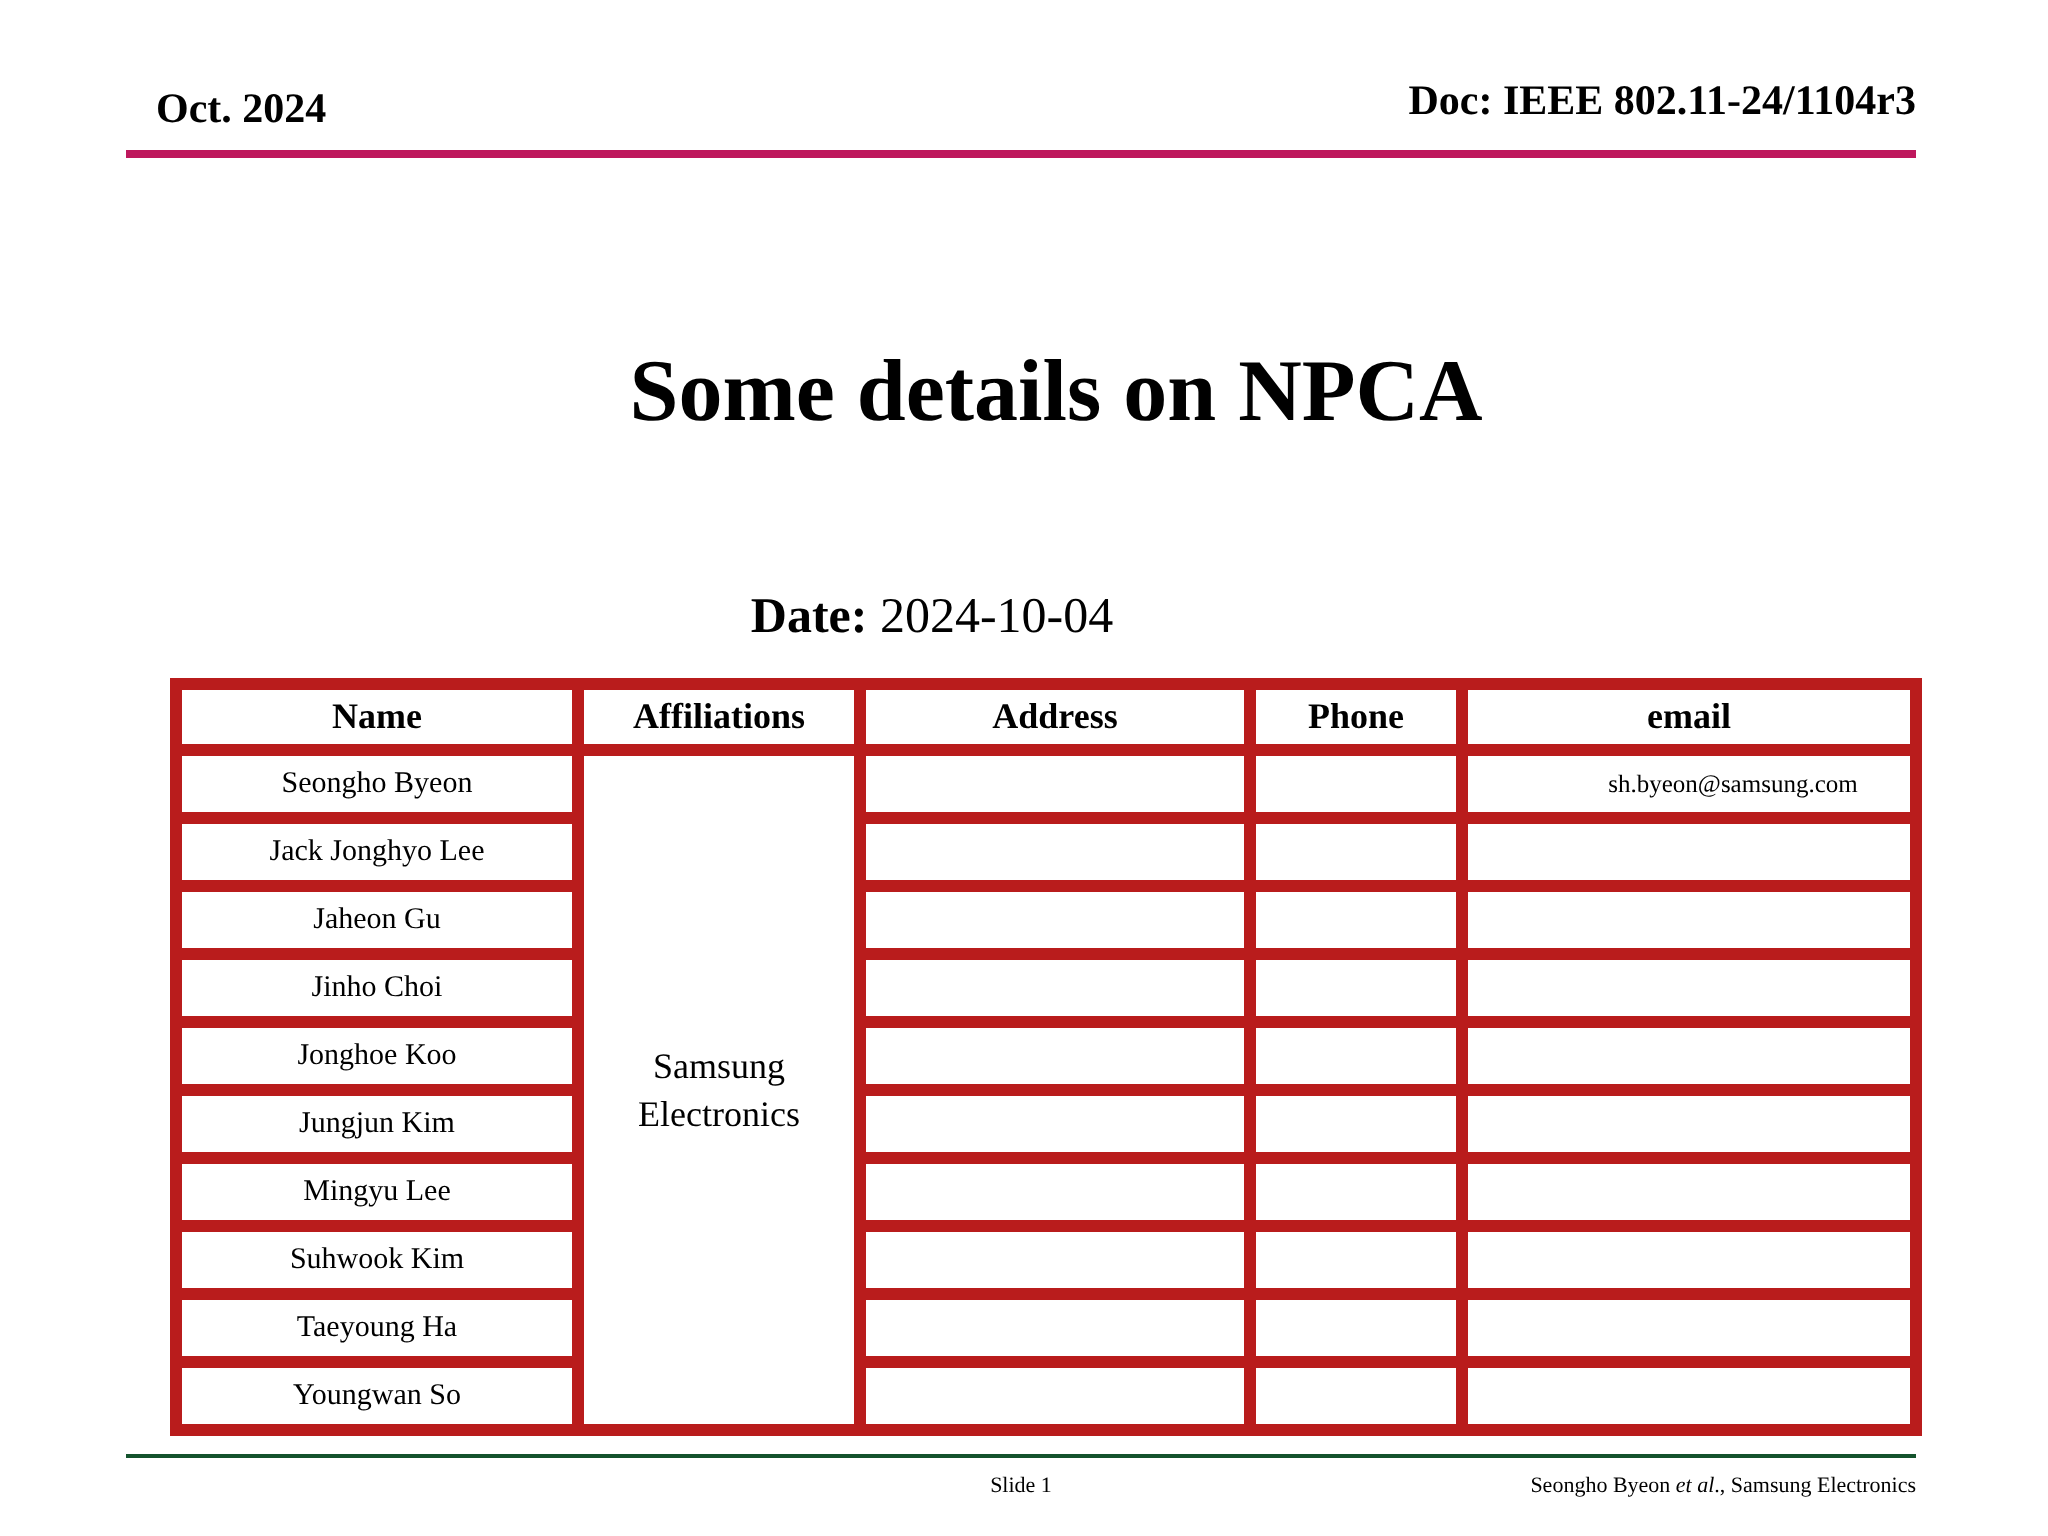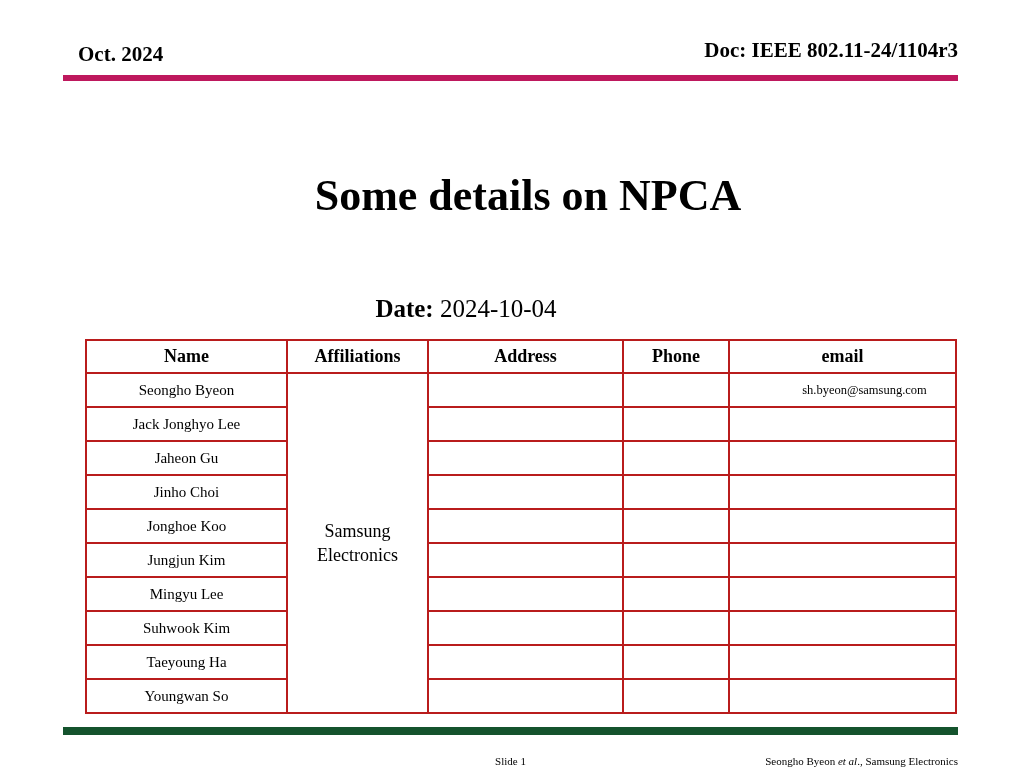--- a/index.html
+++ b/index.html
@@ -13,21 +13,21 @@
   }
 
   
   .page-header {
     position: absolute;
     left: 63px; top: 38px;
     width: 895px;
     display: flex;
     justify-content: space-between;
     align-items: flex-end;
-    border-bottom: 6px solid #be185d;
+    border-bottom: 4px solid #be185d;
   }
   .header-date {
     font-size: 21px; font-weight: bold;
     padding-bottom: 8px;
     padding-left: 15px;
   }
   .header-doc {
     font-size: 21px; font-weight: bold;
     padding-bottom: 12px;
   }
@@ -54,43 +54,43 @@
 
   
   table.authors {
     position: absolute;
     left: 85px; top: 339px;
     width: 870px;
     border-collapse: collapse;
     table-layout: fixed;
   }
   .authors th, .authors td {
-    border: 2px solid #b91c1c;
+    border: 6px solid #b91c1c;
     text-align: center;
     vertical-align: middle;
     overflow: hidden;
   }
   .authors th {
     height: 33px;
     font-size: 18px;
     font-weight: bold;
   }
   .authors td { height: 34px; }
   .name-cell  { font-size: 15px; }
   .aff-cell   { font-size: 18px; white-space: pre-line; line-height: 1.35; }
   .addr-cell, .phone-cell { font-size: 15px; }
   .email-cell { font-size: 12.5px; padding-left: 44px; }
 
   
   .page-footer {
     position: absolute;
     left: 63px; top: 727px;
     width: 895px;
-    border-top: 8px solid #14532d;
-    padding-top: 20px;
+    border-top: 2px solid #14532d;
+    padding-top: 8px;
     font-size: 11px;
   }
   .slide-number {
     position: absolute;
     left: 0; right: 0;
     text-align: center;
   }
   .footer-author {
     position: absolute;
     right: 0;

